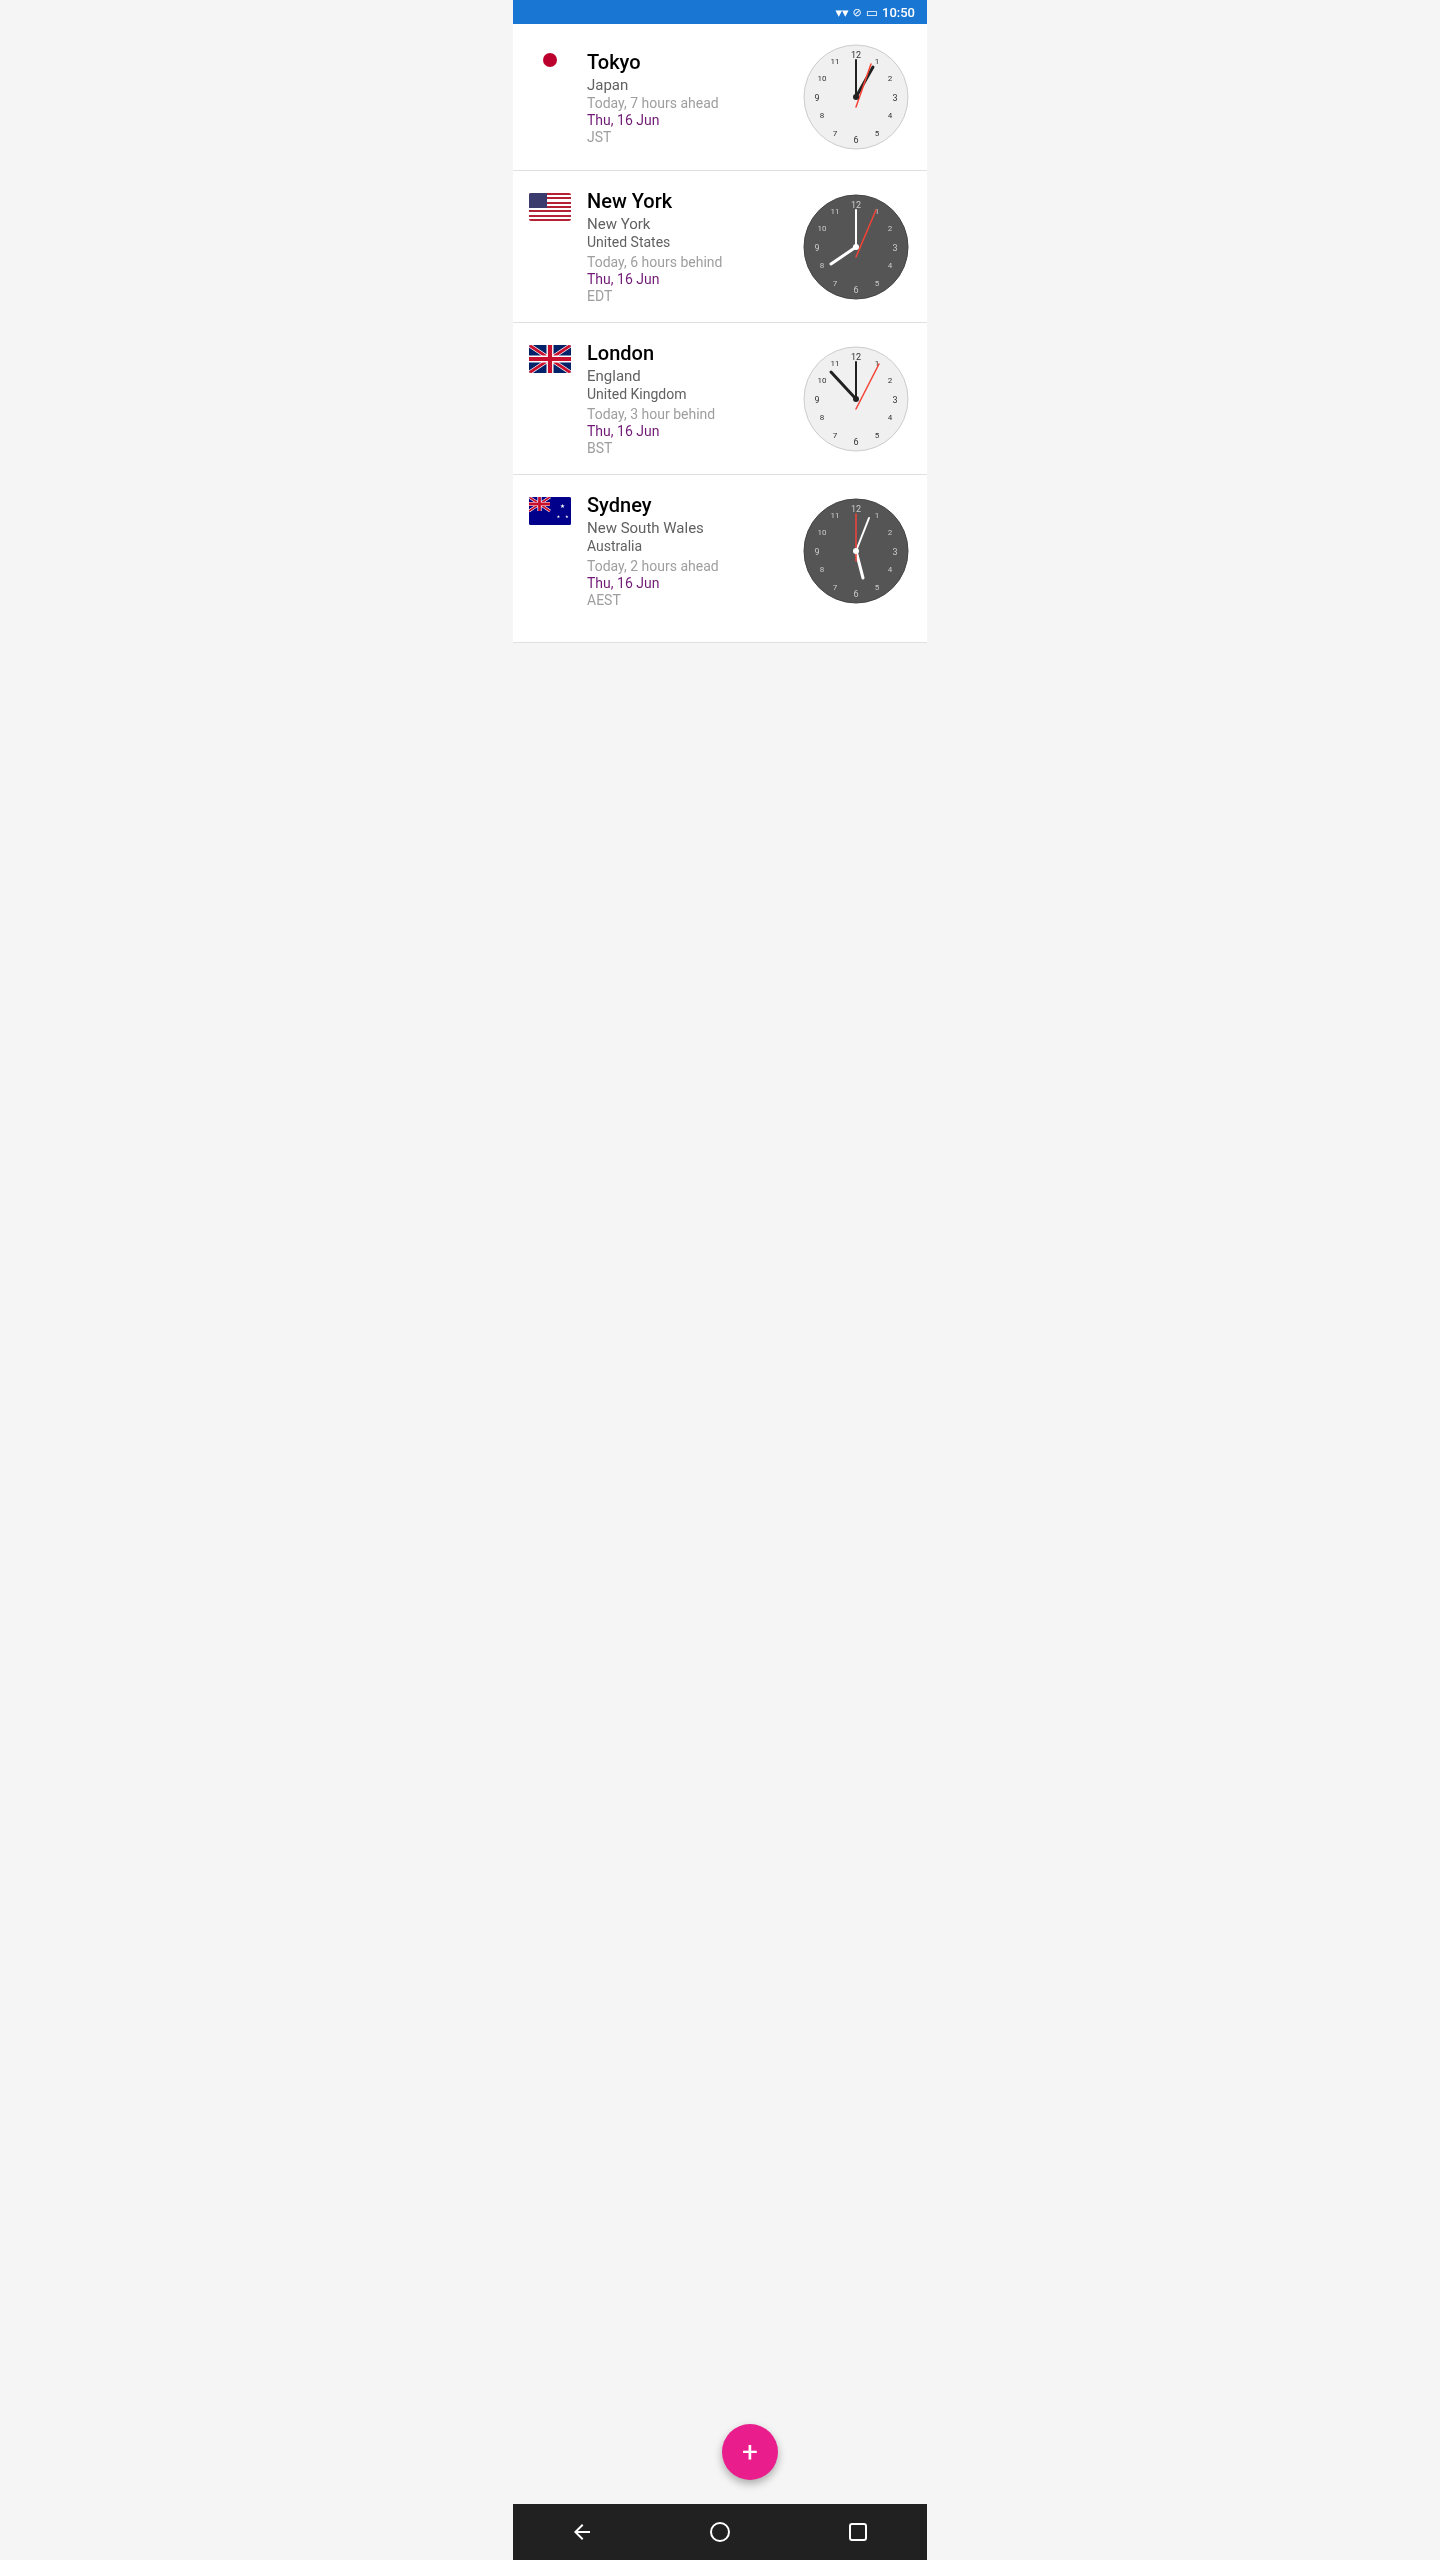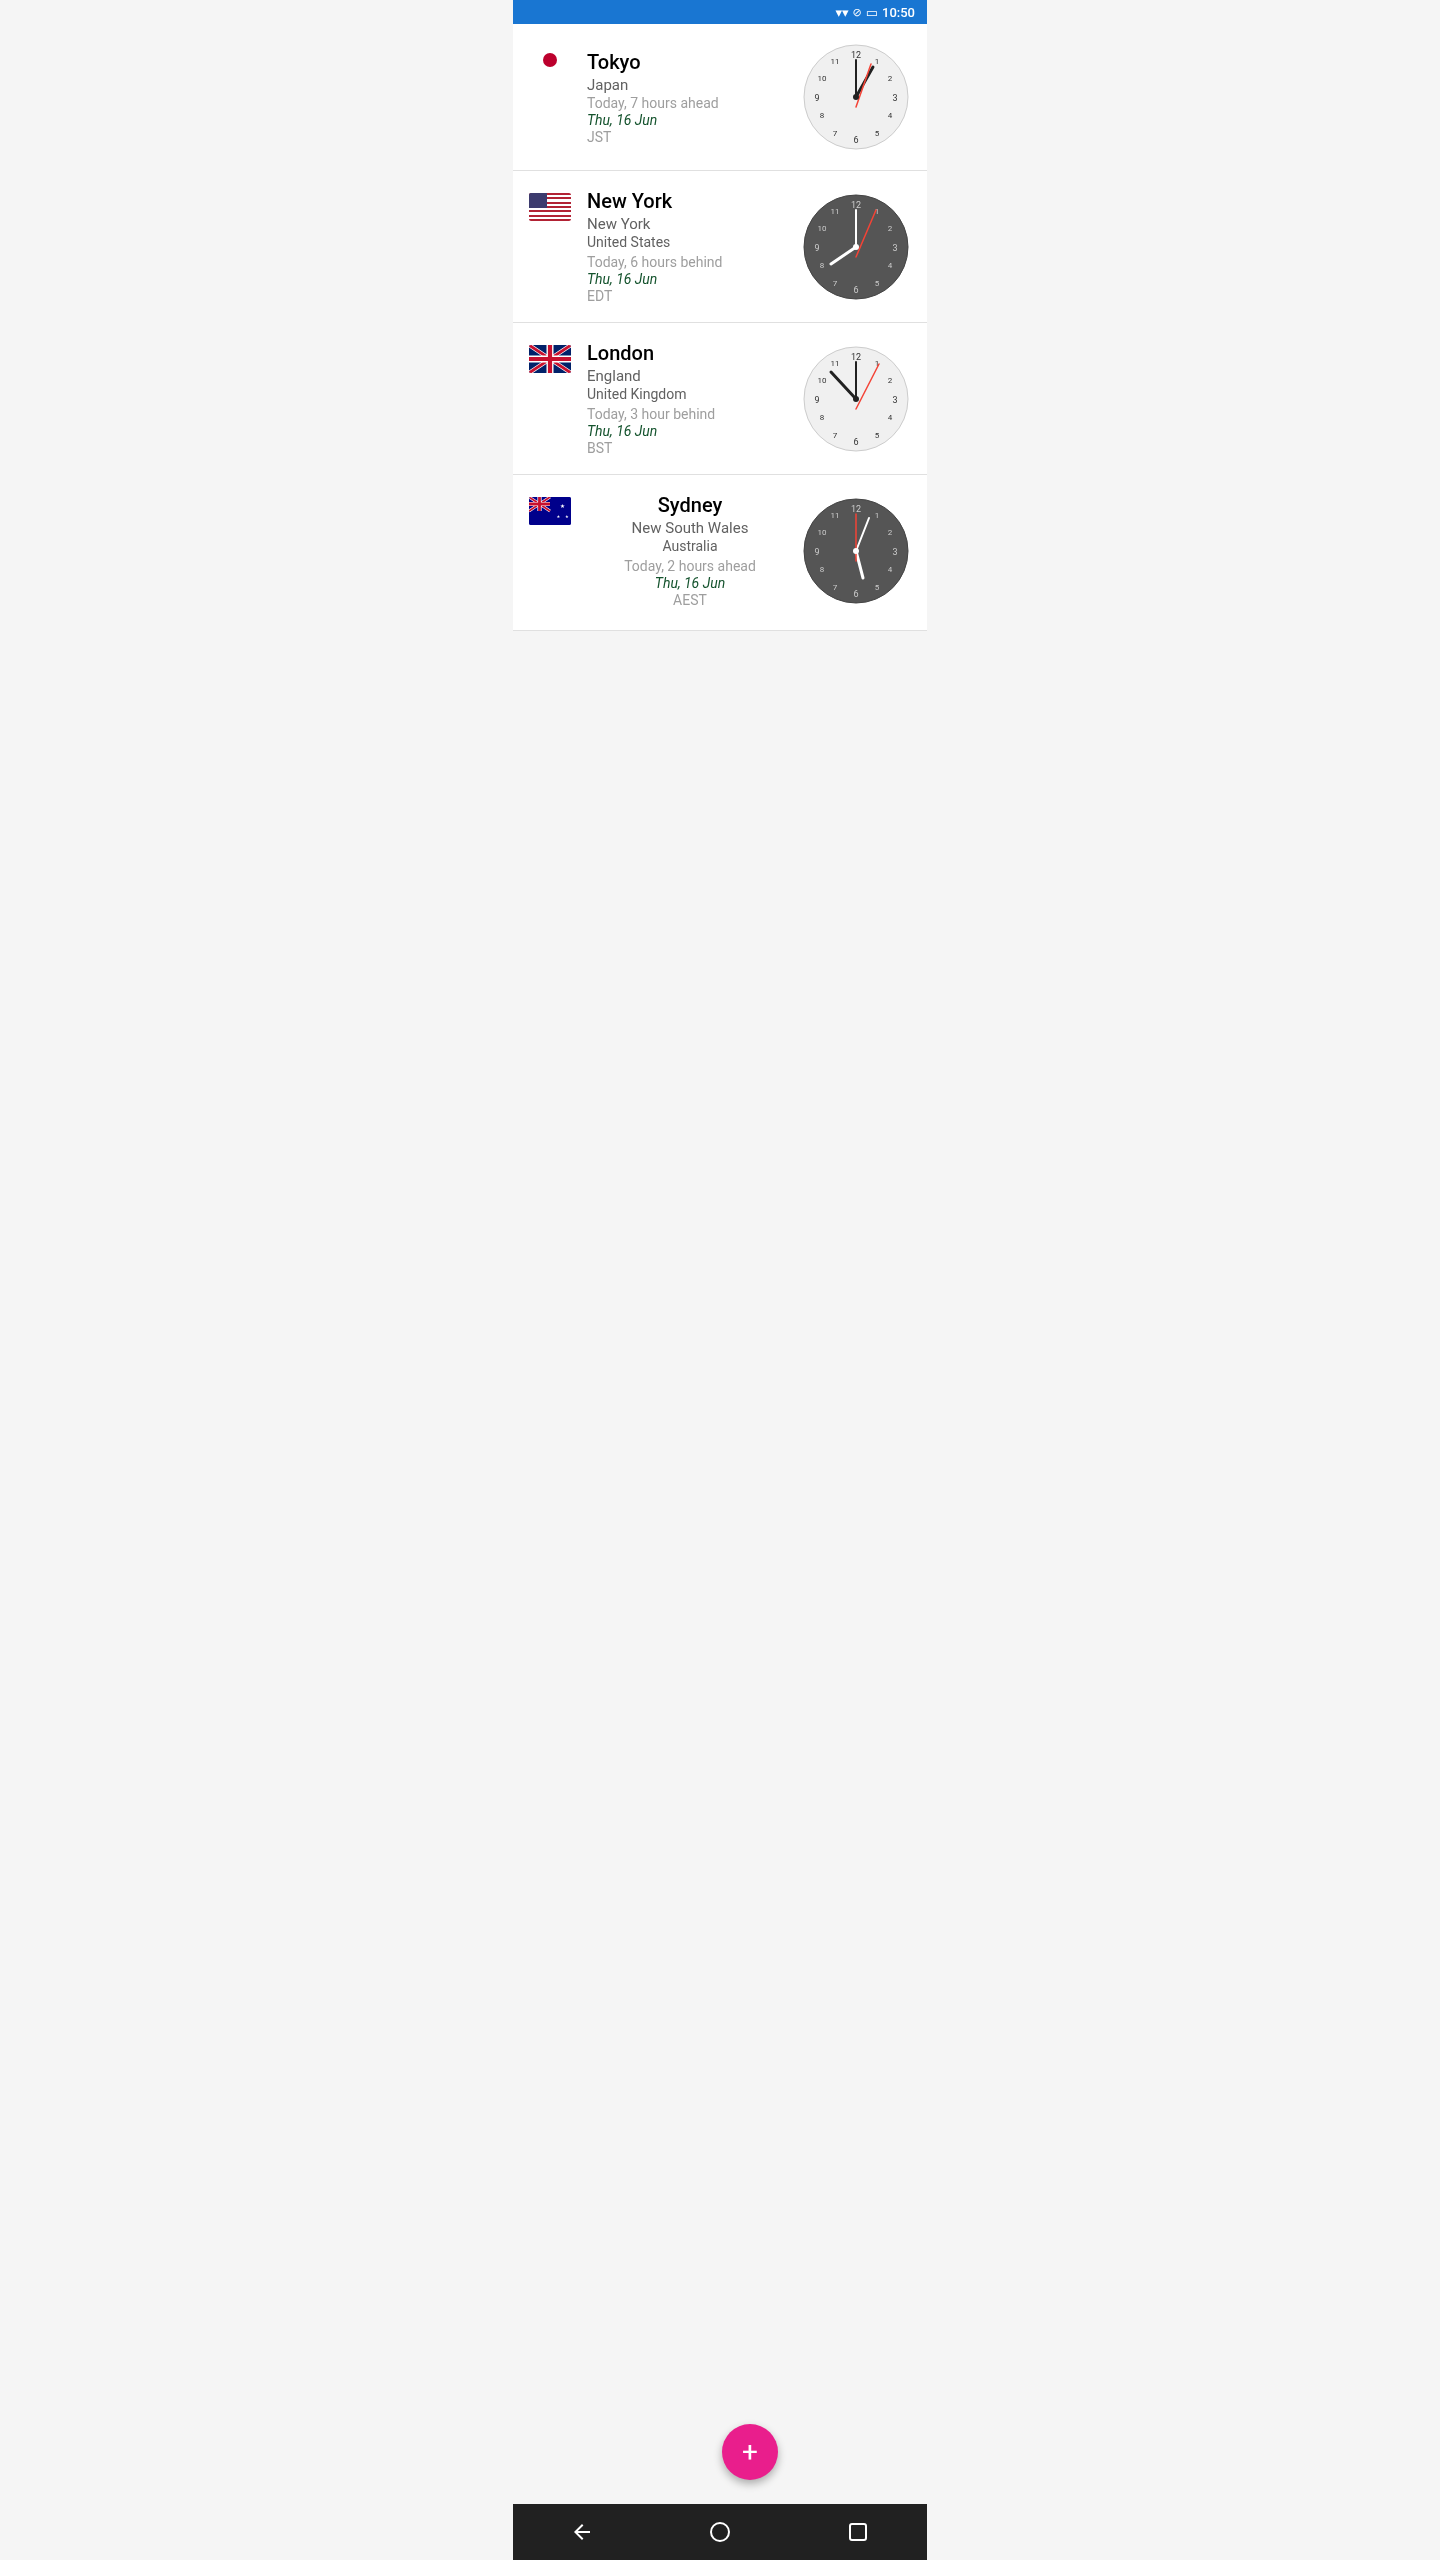--- a/index.html
+++ b/index.html
@@ -91,23 +91,22 @@
     }
 
     .time-diff {
       font-size: 14px;
       color: #9e9e9e;
       margin-bottom: 1px;
     }
 
     .date {
       font-size: 14px;
-      color: #14532d;
+      color: #701a75;
       margin-bottom: 1px;
-      font-style: italic;
     }
 
     .timezone {
       font-size: 14px;
       color: #9e9e9e;
     }
 
     
     .clock-face {
       width: 110px;
@@ -345,21 +344,21 @@
 
       <line x1="55" y1="55" x2="30" y2="28" stroke="#212121" stroke-width="3" stroke-linecap="round"></line>
 
       <line x1="55" y1="55" x2="55" y2="18" stroke="#212121" stroke-width="2" stroke-linecap="round"></line>
 
       <line x1="55" y1="65" x2="78" y2="20" stroke="#F44336" stroke-width="1.5" stroke-linecap="round"></line>
       <circle cx="55" cy="55" r="3" fill="#212121"></circle>
     </svg>
   </div>
 
-  <div class="clock-item" style="padding-bottom: 22px; text-align: center;">
+  <div class="clock-item" style="padding-bottom: 34px;">
     <div class="flag au-flag">
       <svg width="42" height="28" viewBox="0 0 60 40">
         <rect width="60" height="40" fill="#00008B"></rect>
         <rect width="30" height="20" fill="#00008B"></rect>
         <path d="M0,0 L30,20 M30,0 L0,20" stroke="white" stroke-width="4"></path>
         <path d="M0,0 L30,20 M30,0 L0,20" stroke="#C8102E" stroke-width="2.5"></path>
         <path d="M15,0 V20 M0,10 H30" stroke="white" stroke-width="6"></path>
         <path d="M15,0 V20 M0,10 H30" stroke="#C8102E" stroke-width="4"></path>
 
         <text x="48" y="15" text-anchor="middle" font-size="8" fill="white">★</text>

